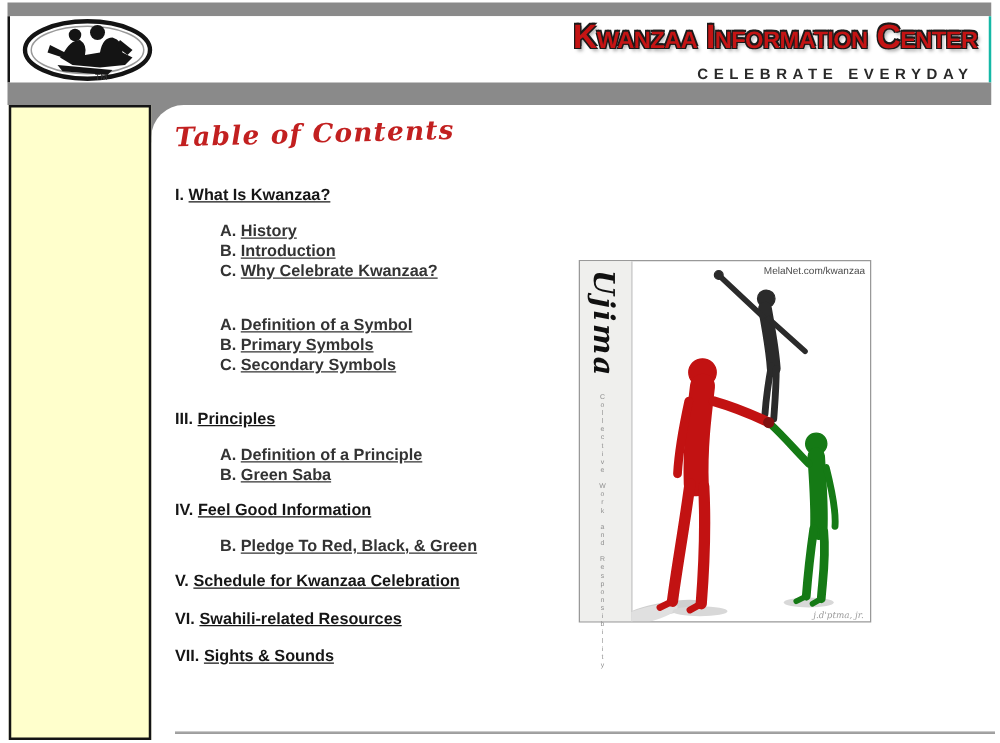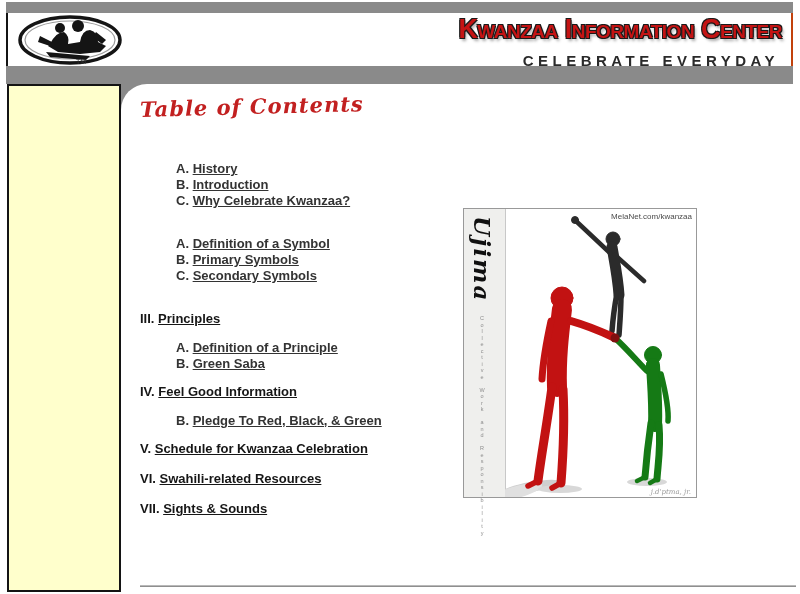--- a/index.html
+++ b/index.html
@@ -4,32 +4,32 @@
 <style>
   html,body{margin:0;padding:0;}
   body{
     width:800px;height:594px;position:relative;overflow:hidden;
     background:#ffffff;font-family:"Liberation Sans",sans-serif;
   }
   
   .top-bar{position:absolute;left:6px;top:2px;width:787px;height:11px;background:#8a8a8a;}
   .header-band{
     position:absolute;left:6px;top:13px;width:787px;height:53px;background:#ffffff;
-    border-left:2px solid #141414;border-right:2px solid #c2410c;box-sizing:border-box;
+    border-left:2px solid #141414;border-right:2px solid #14b8a6;box-sizing:border-box;
   }
   .band2{position:absolute;left:6px;top:66px;width:787px;height:18px;background:#8a8a8a;}
   .logo{position:absolute;left:8px;top:1px;}
   .header-title{
     position:absolute;right:9px;top:1px;
     font-variant:small-caps;font-weight:bold;font-size:27px;letter-spacing:-0.5px;
     color:#c41414;white-space:nowrap;
     text-shadow:1px 1px 0 #1a1a1a,-1px -1px 0 #1a1a1a,1px -1px 0 #1a1a1a,-1px 1px 0 #1a1a1a,2px 3px 3px rgba(0,0,0,.35);
   }
   .tagline{
-    position:absolute;right:12px;top:39px;font-size:15px;font-weight:bold;
+    position:absolute;right:12px;top:39px;font-size:12px;font-weight:bold;
     letter-spacing:4.5px;color:#2a2a2a;white-space:nowrap;
   }
   
   .corner-notch{position:absolute;left:121px;top:84px;width:42px;height:30px;background:#8a8a8a;z-index:1;}
   .main{position:absolute;left:121px;top:84px;right:0;bottom:0;background:#ffffff;border-top-left-radius:26px;z-index:2;}
   .sidebar{
     position:absolute;left:7px;top:84px;width:114px;height:508px;box-sizing:border-box;
     background:#ffffcc;border:2px solid #141414;z-index:3;
   }
   
@@ -96,20 +96,21 @@
 <div class="corner-notch"></div>
 <div class="sidebar"></div>
 
 <div class="main">
 
   <div class="toc-heading">Table of Contents</div>
 
   <div class="toc">
 
     <div class="toc-section">
+      <div class="sec-title"><span>I.</span> <a href="#">What Is Kwanzaa?</a></div>
       <div class="sec-items">
         <div class="toc-item"><span>A.</span> <a href="#">History</a></div>
         <div class="toc-item"><span>B.</span> <a href="#">Introduction</a></div>
         <div class="toc-item"><span>C.</span> <a href="#">Why Celebrate Kwanzaa?</a></div>
       </div>
     </div>
 
     <div class="toc-section">
       <div class="sec-items">
         <div class="toc-item"><span>A.</span> <a href="#">Definition of a Symbol</a></div>

